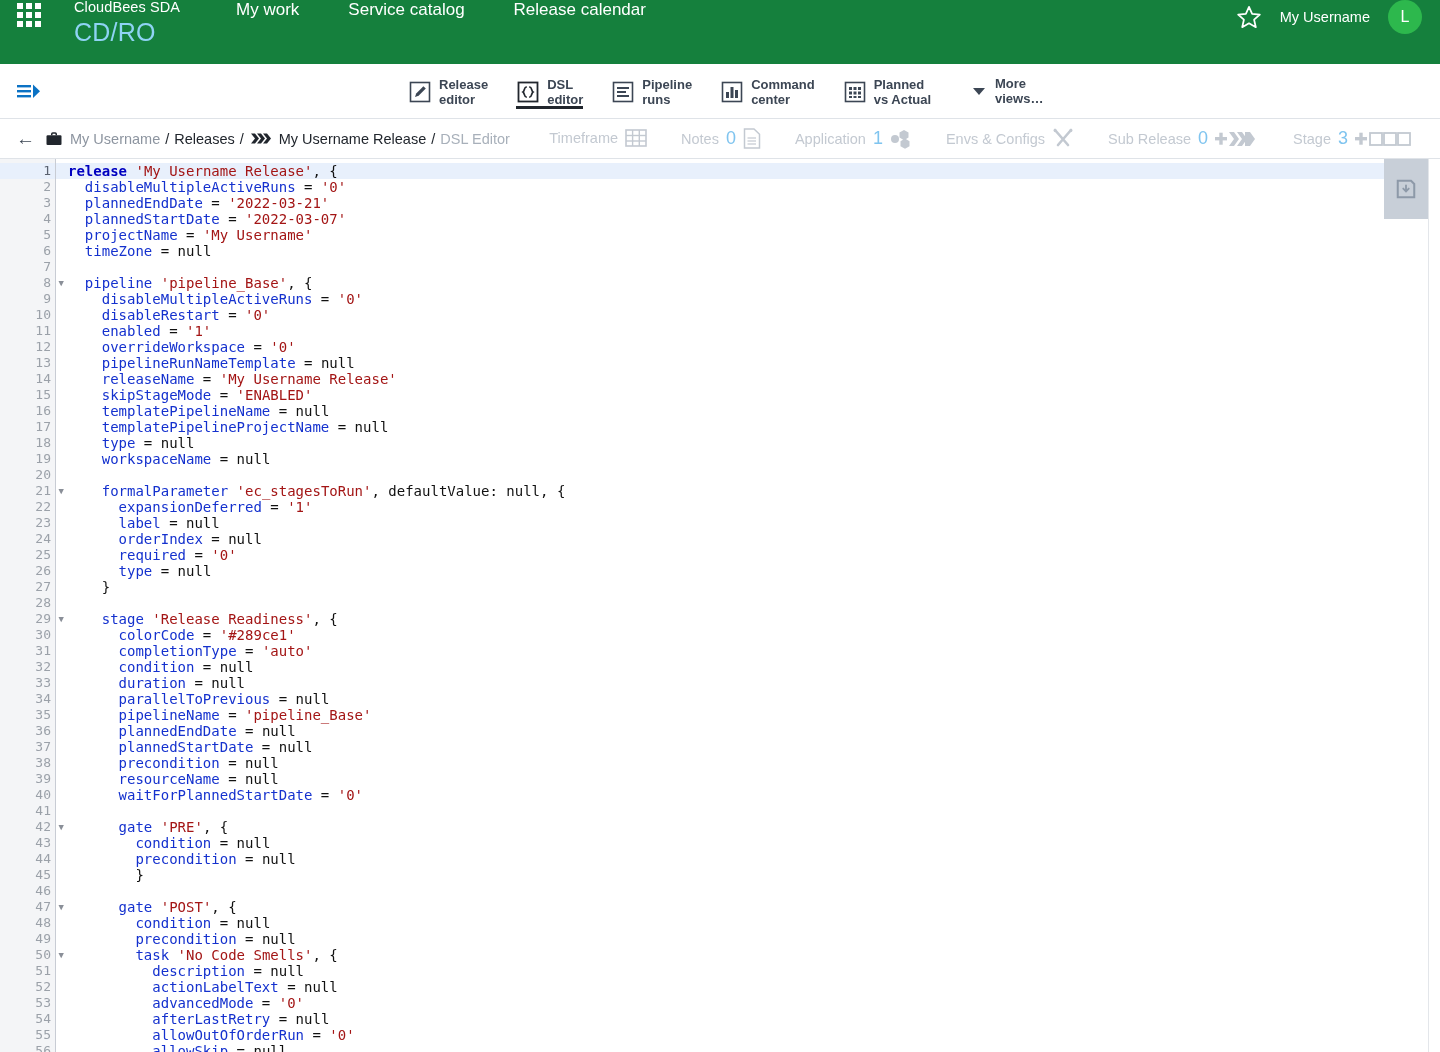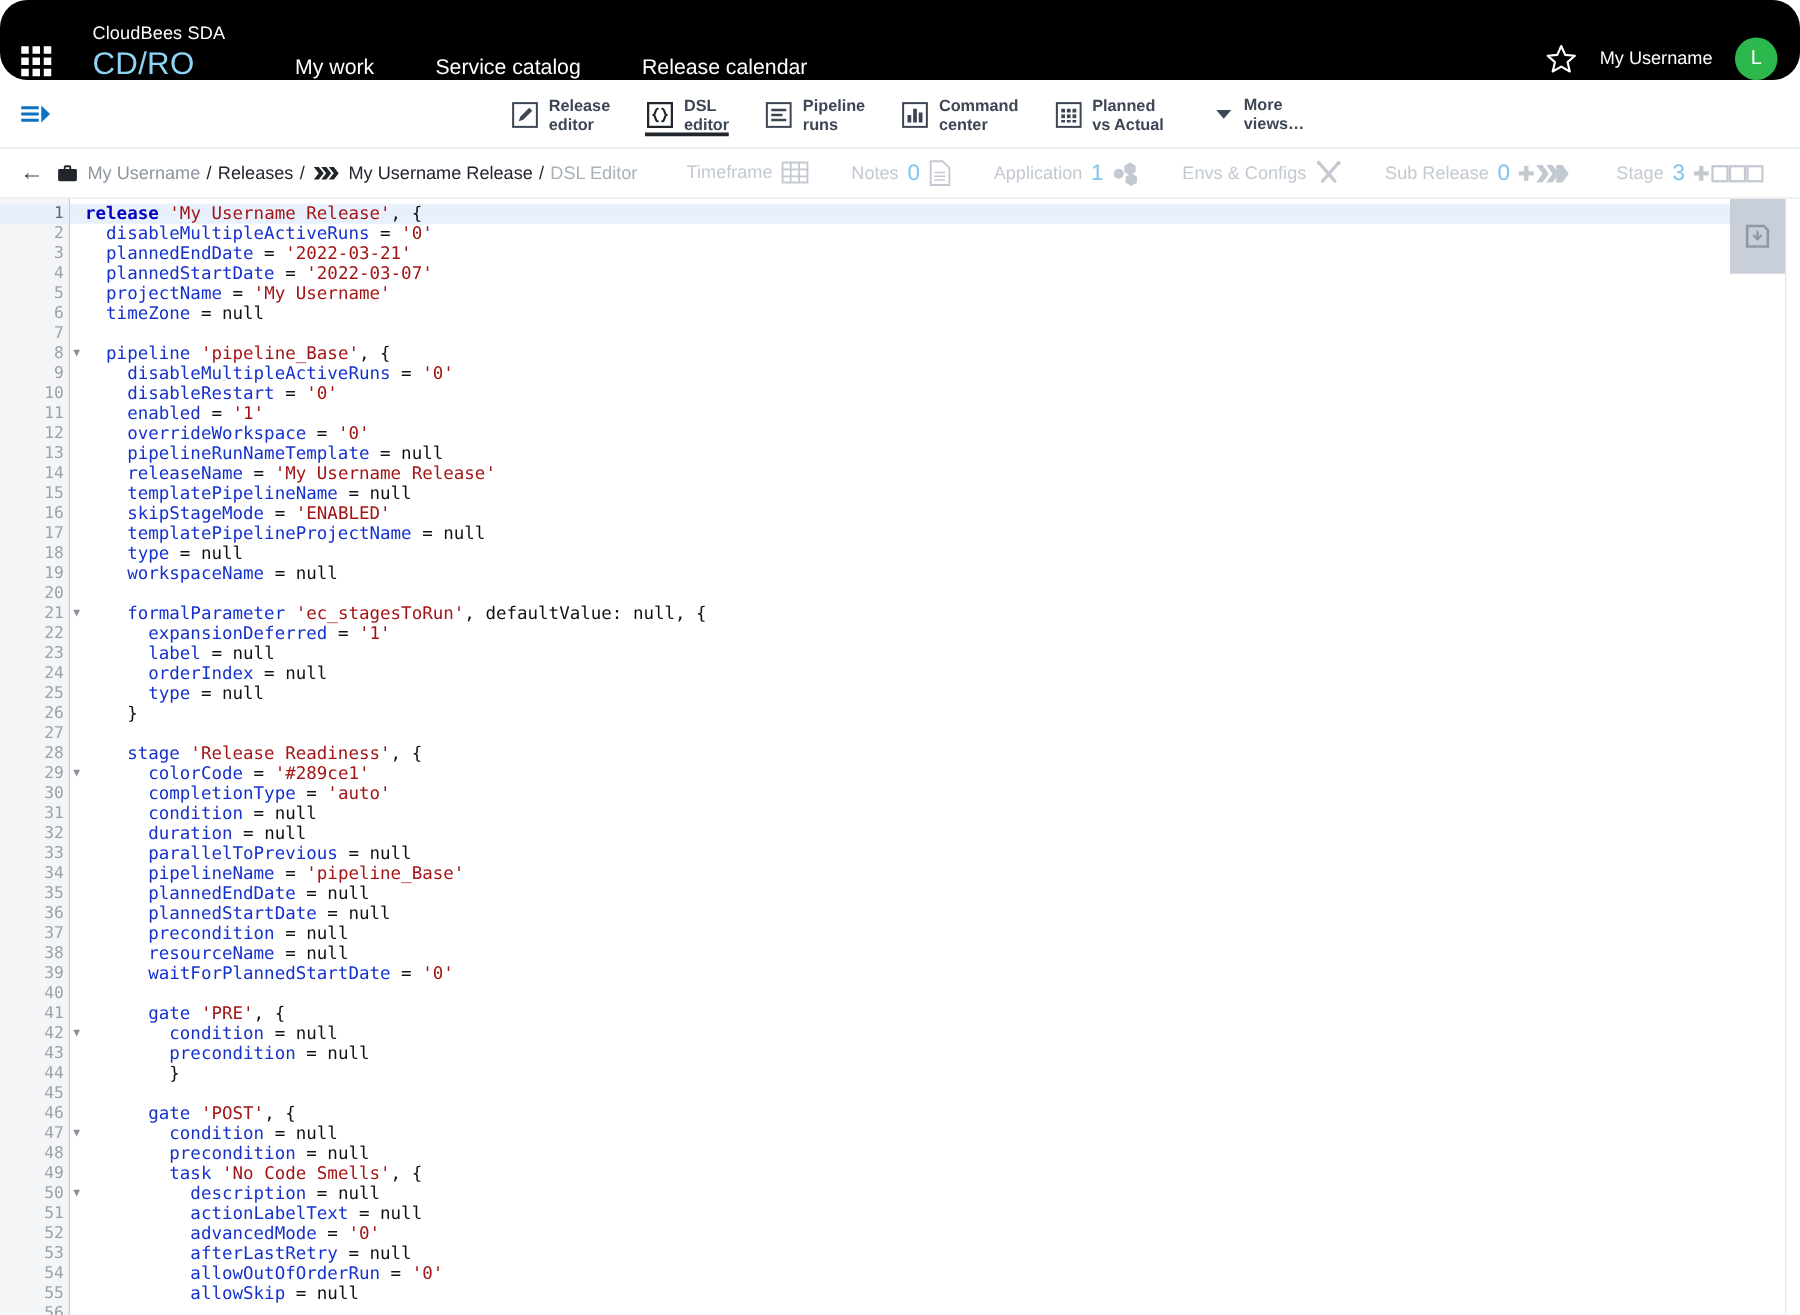--- a/index.html
+++ b/index.html
@@ -8,26 +8,25 @@
     margin: 0; padding: 0;
     width: 1440px; height: 1052px;
     overflow: hidden;
     background: #ffffff;
     font-family: "Liberation Sans", sans-serif;
   }
 
   
   .topnav {
     height: 64px;
-    background: #000000;
+    background: #15803d;
     display: flex;
-    align-items: flex-end;
+    align-items: flex-start;
     padding: 0 18px 0 14px;
     color: #ffffff;
-    border-radius: 22px;
   }
   .apps-grid {
     width: 30px; height: 30px;
     display: grid;
     grid-template-columns: repeat(3, 6px);
     grid-template-rows: repeat(3, 6px);
     gap: 3px;
     align-content: center;
     justify-content: center;
     cursor: pointer;
@@ -448,30 +447,31 @@
       <div class="cl"><span class="prop">  projectName</span><span class="pln"> = </span><span class="str">'My Username'</span></div>
       <div class="cl"><span class="prop">  timeZone</span><span class="pln"> = </span><span class="nul">null</span></div>
       <div class="cl">&nbsp;</div>
       <div class="cl"><span class="prop">  pipeline</span><span class="pln"> </span><span class="str">'pipeline_Base'</span><span class="pln">, {</span></div>
       <div class="cl"><span class="prop">    disableMultipleActiveRuns</span><span class="pln"> = </span><span class="str">'0'</span></div>
       <div class="cl"><span class="prop">    disableRestart</span><span class="pln"> = </span><span class="str">'0'</span></div>
       <div class="cl"><span class="prop">    enabled</span><span class="pln"> = </span><span class="str">'1'</span></div>
       <div class="cl"><span class="prop">    overrideWorkspace</span><span class="pln"> = </span><span class="str">'0'</span></div>
       <div class="cl"><span class="prop">    pipelineRunNameTemplate</span><span class="pln"> = </span><span class="nul">null</span></div>
       <div class="cl"><span class="prop">    releaseName</span><span class="pln"> = </span><span class="str">'My Username Release'</span></div>
+      <div class="cl"><span class="prop">    skipStageMode</span><span class="pln"> = </span><span class="str">'ENABLED'</span></div>
       <div class="cl"><span class="prop">    templatePipelineName</span><span class="pln"> = </span><span class="nul">null</span></div>
-      <div class="cl"><span class="prop">    skipStageMode</span><span class="pln"> = </span><span class="str">'ENABLED'</span></div>
       <div class="cl"><span class="prop">    templatePipelineProjectName</span><span class="pln"> = </span><span class="nul">null</span></div>
       <div class="cl"><span class="prop">    type</span><span class="pln"> = </span><span class="nul">null</span></div>
       <div class="cl"><span class="prop">    workspaceName</span><span class="pln"> = </span><span class="nul">null</span></div>
       <div class="cl">&nbsp;</div>
       <div class="cl"><span class="prop">    formalParameter</span><span class="pln"> </span><span class="str">'ec_stagesToRun'</span><span class="pln">, defaultValue: </span><span class="nul">null</span><span class="pln">, {</span></div>
       <div class="cl"><span class="prop">      expansionDeferred</span><span class="pln"> = </span><span class="str">'1'</span></div>
       <div class="cl"><span class="prop">      label</span><span class="pln"> = </span><span class="nul">null</span></div>
       <div class="cl"><span class="prop">      orderIndex</span><span class="pln"> = </span><span class="nul">null</span></div>
+      <div class="cl"><span class="prop">      required</span><span class="pln"> = </span><span class="str">'0'</span></div>
       <div class="cl"><span class="prop">      type</span><span class="pln"> = </span><span class="nul">null</span></div>
       <div class="cl"><span class="pln">    }</span></div>
       <div class="cl">&nbsp;</div>
       <div class="cl"><span class="prop">    stage</span><span class="pln"> </span><span class="str">'Release Readiness'</span><span class="pln">, {</span></div>
       <div class="cl"><span class="prop">      colorCode</span><span class="pln"> = </span><span class="str">'#289ce1'</span></div>
       <div class="cl"><span class="prop">      completionType</span><span class="pln"> = </span><span class="str">'auto'</span></div>
       <div class="cl"><span class="prop">      condition</span><span class="pln"> = </span><span class="nul">null</span></div>
       <div class="cl"><span class="prop">      duration</span><span class="pln"> = </span><span class="nul">null</span></div>
       <div class="cl"><span class="prop">      parallelToPrevious</span><span class="pln"> = </span><span class="nul">null</span></div>
       <div class="cl"><span class="prop">      pipelineName</span><span class="pln"> = </span><span class="str">'pipeline_Base'</span></div>

